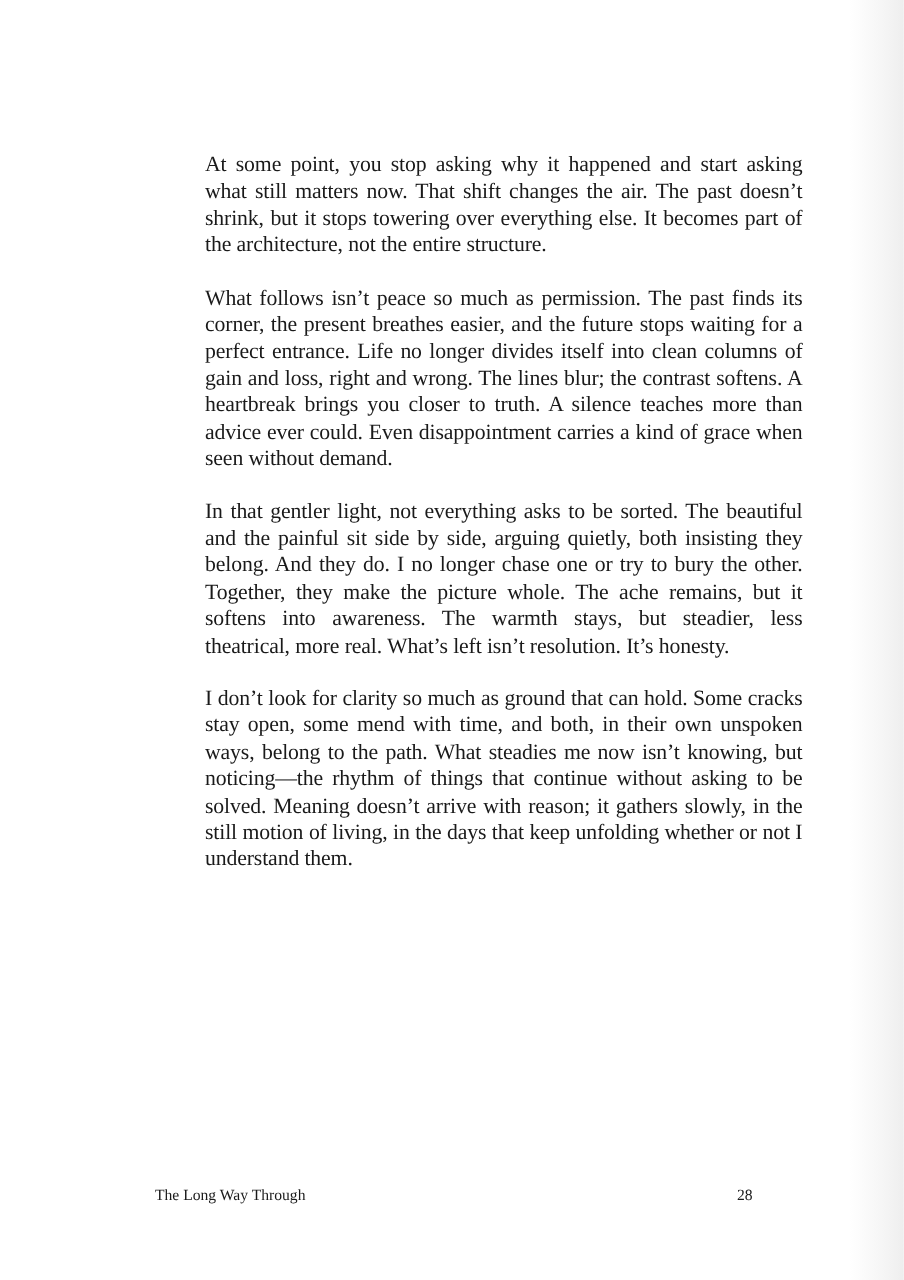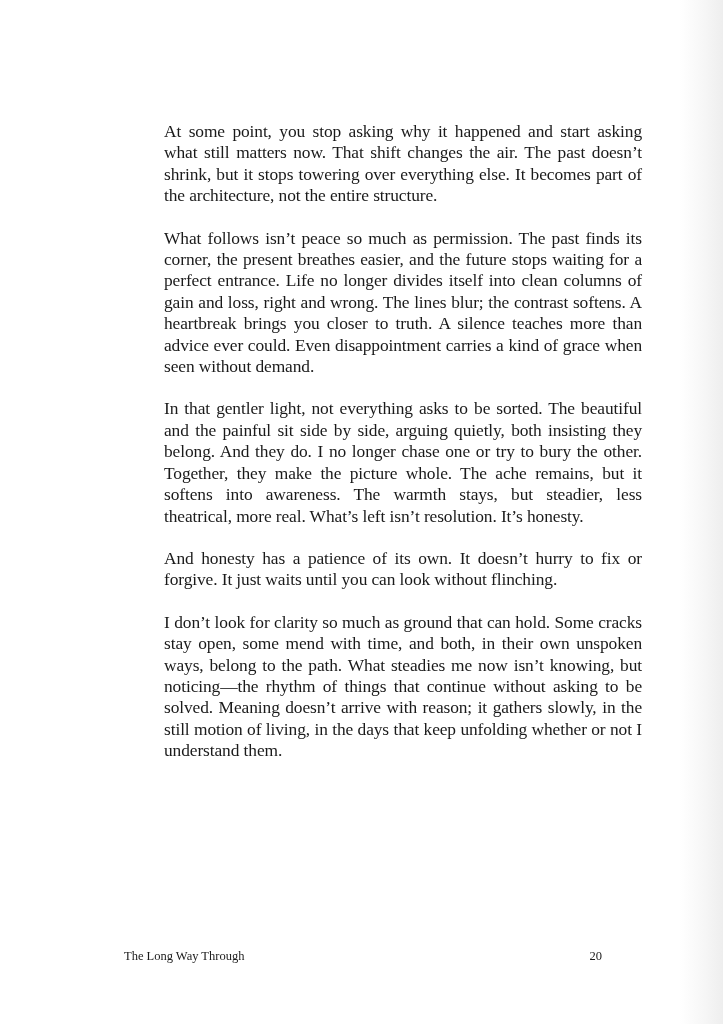--- a/index.html
+++ b/index.html
@@ -58,24 +58,23 @@
     <p class="para">
       <span>At some point, you stop asking why it happened and start asking what still matters now. That shift changes the air. The past doesn’t shrink, but it stops towering over everything else. It becomes part of the architecture, not the entire structure.</span>
     </p>
     <p class="para">
       <span>What follows isn’t peace so much as permission. The past finds its corner, the present breathes easier, and the future stops waiting for a perfect entrance. Life no longer divides itself into clean columns of gain and loss, right and wrong. The lines blur; the contrast softens. A heartbreak brings you closer to truth. A silence teaches more than advice ever could. Even disappointment carries a kind of grace when seen without demand.</span>
     </p>
     <p class="para">
       <span>In that gentler light, not everything asks to be sorted. The beautiful and the painful sit side by side, arguing quietly, both insisting they belong. And they do. I no longer chase one or try to bury the other. Together, they make the picture whole. The ache remains, but it softens into awareness. The warmth stays, but steadier, less theatrical, more real. What’s left isn’t resolution. It’s honesty.</span>
     </p>
     <p class="para">
-      <span class="line-break-block">And honesty has a patience of its own. It doesn’t hurry to fix or forgive. It just waits until you can look without flinching.</span>
     </p>
     <p class="para">
       <span>I don’t look for clarity so much as ground that can hold. Some cracks stay open, some mend with time, and both, in their own unspoken ways, belong to the path. What steadies me now isn’t knowing, but noticing—the rhythm of things that continue without asking to be solved. Meaning doesn’t arrive with reason; it gathers slowly, in the still motion of living, in the days that keep unfolding whether or not I understand them.</span>
     </p>
   </div>
 
   <div class="footer">
     <span>The Long Way Through</span>
-    <span>20</span>
+    <span>28</span>
   </div>
 </div>
 
 </body></html>

